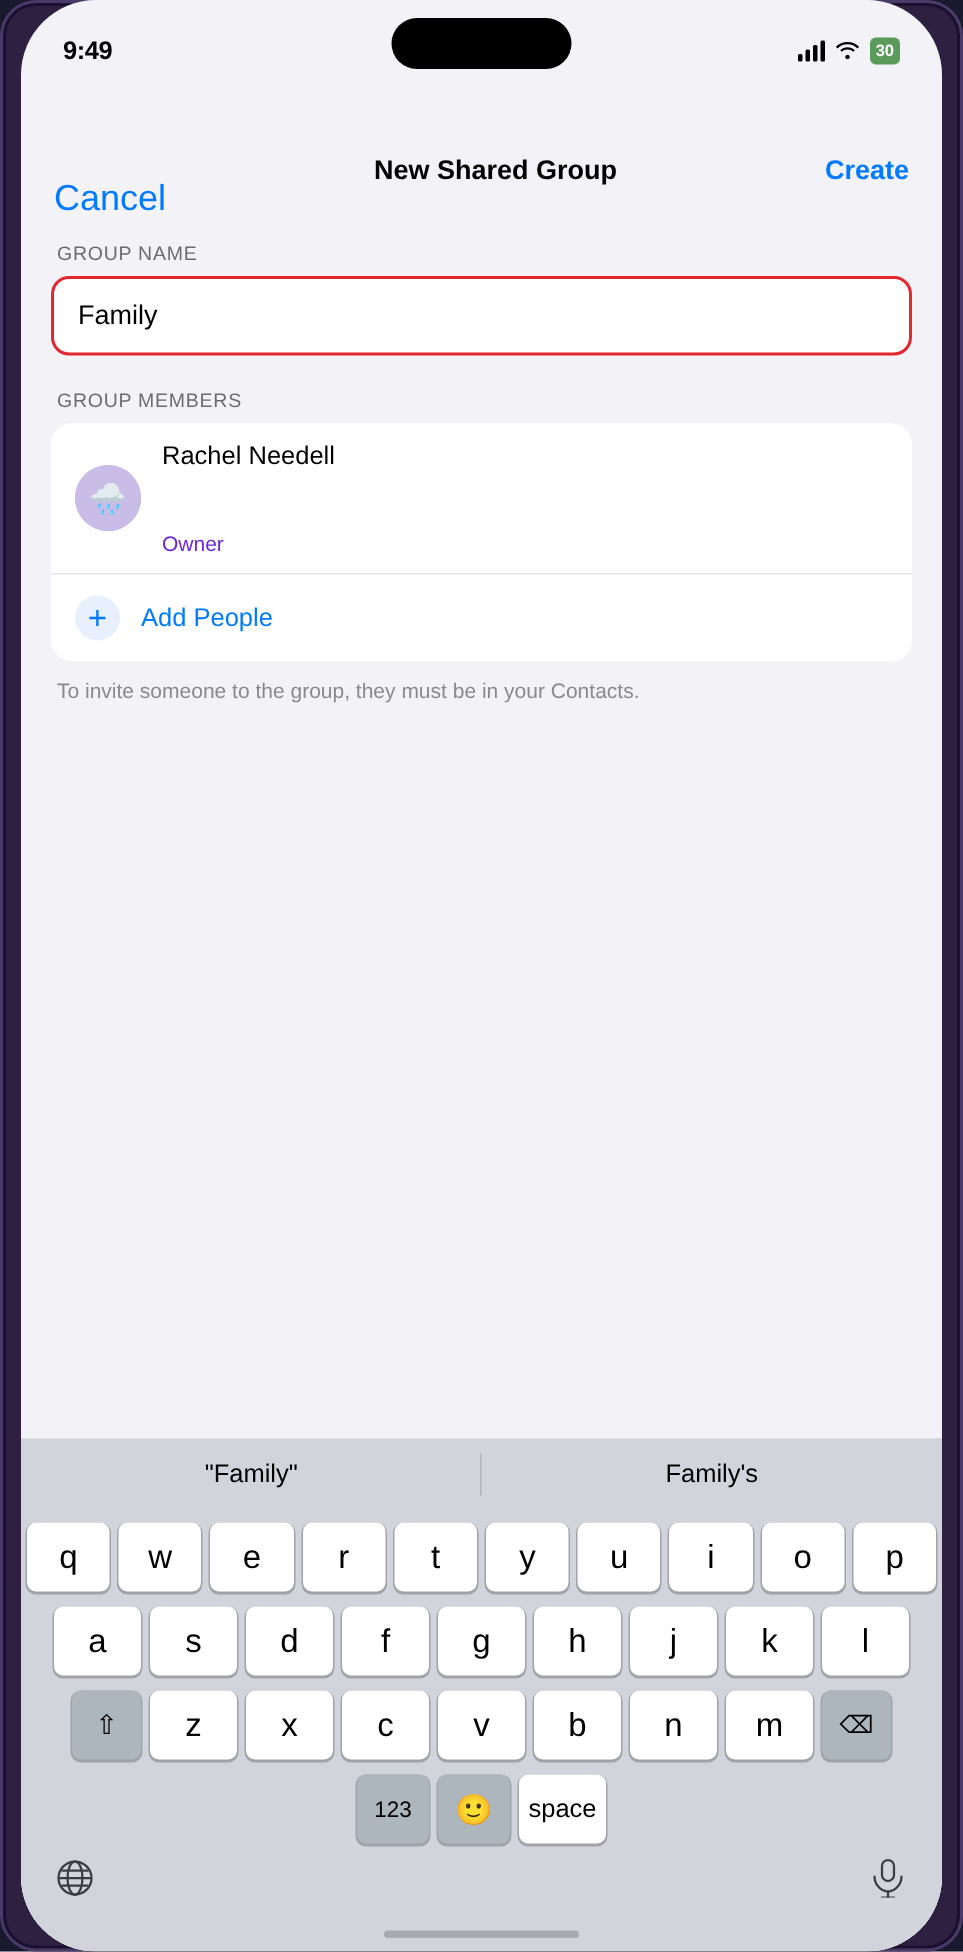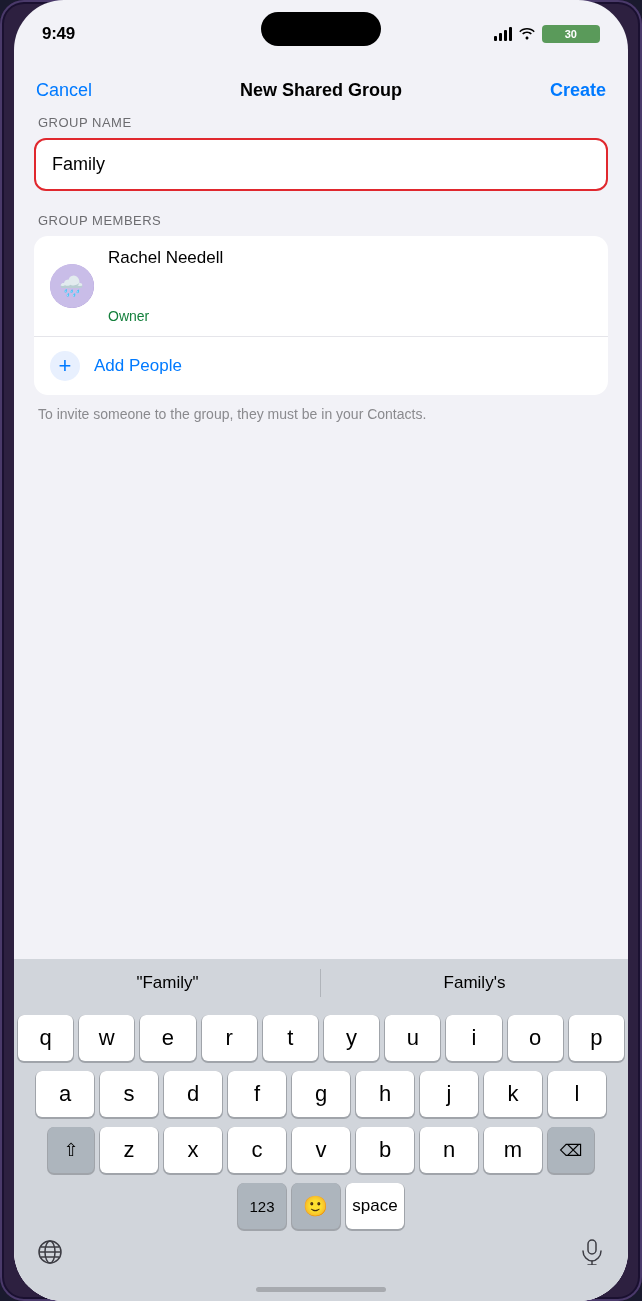--- a/index.html
+++ b/index.html
@@ -77,21 +77,21 @@
     .wifi-icon {
       font-size: 14px;
       color: #000;
     }
 
     .battery-container {
       display: flex;
       align-items: center;
       background: #5a9a5a;
       border-radius: 4px;
-      padding: 2px 23px;
+      padding: 2px 4px;
       height: 18px;
       position: relative;
     }
 
     .battery-text {
       font-size: 11px;
       font-weight: 600;
       color: white;
     }
 
@@ -123,23 +123,24 @@
     .nav-bar {
       display: flex;
       align-items: center;
       justify-content: space-between;
       padding: 20px 22px 14px;
       background: #f2f2f7;
     }
 
     .nav-cancel {
       color: #007aff;
-      font-size: 18px;
+      font-size: 24px;
       font-weight: 400;
       cursor: pointer;
+      margin-top: 39px;
     }
 
     .nav-title {
       font-size: 18px;
       font-weight: 700;
       color: #000;
     }
 
     .nav-create {
       color: #007aff;
@@ -221,21 +222,21 @@
     }
 
     .member-name {
       font-size: 17px;
       color: #000;
       font-weight: 400;
     }
 
     .member-role {
       font-size: 14px;
-      color: #15803d;
+      color: #6d28d9;
     }
 
     .add-people-row {
       display: flex;
       align-items: center;
       padding: 14px 16px;
     }
 
     .add-icon {
       width: 30px;

